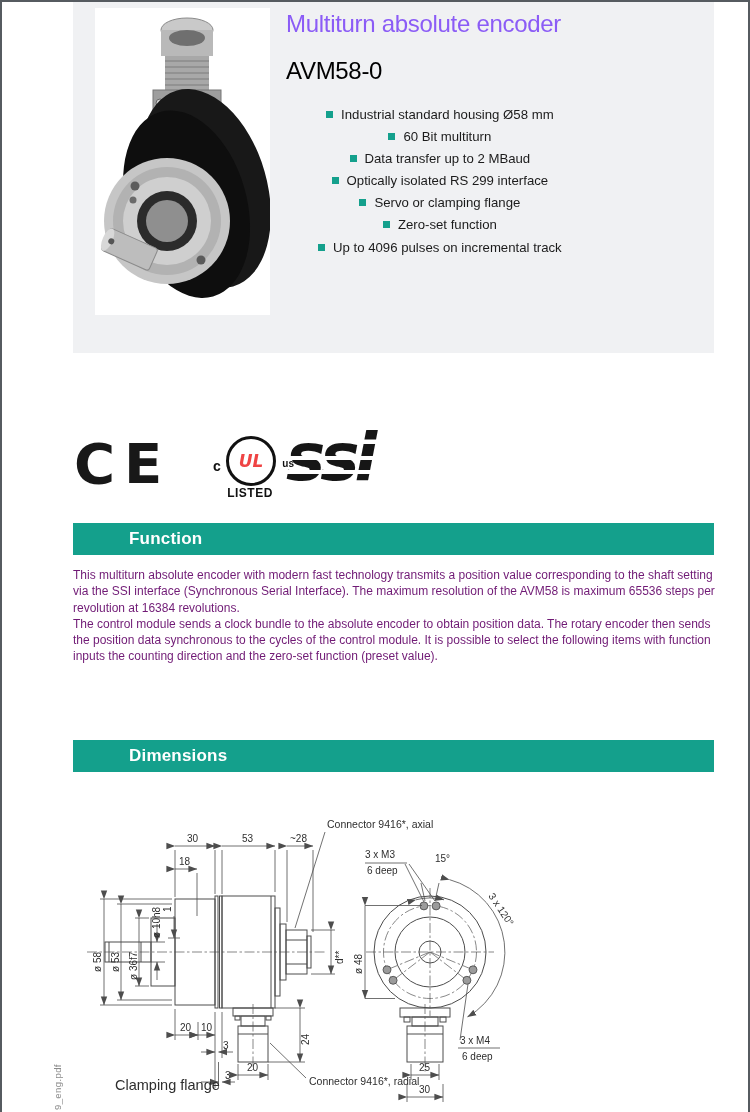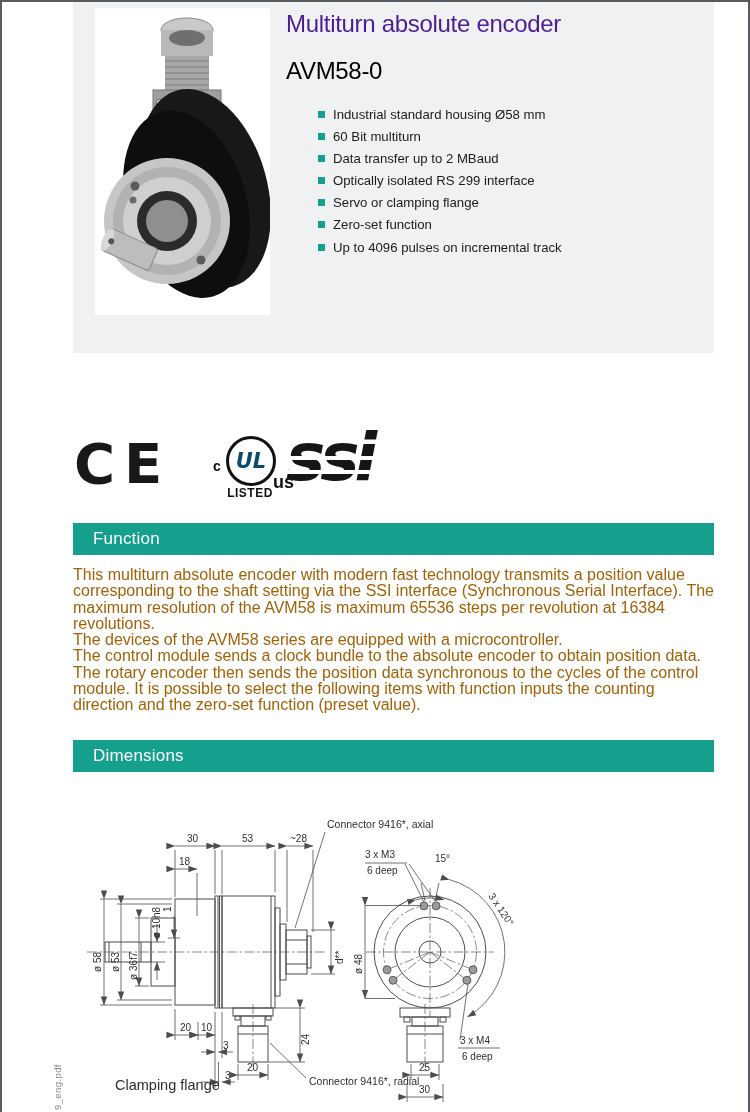--- a/index.html
+++ b/index.html
@@ -3,48 +3,48 @@
 <meta charset="utf-8">
 <style>
   html,body{margin:0;padding:0;}
   body{width:750px;height:1112px;position:relative;background:#fff;
        font-family:"Liberation Sans",sans-serif;color:#1b1b1b;overflow:hidden;}
   .win-frame{position:absolute;left:0;top:0;width:750px;height:1112px;
        border-left:2px solid #565b60;border-top:2px solid #565b60;border-right:2px solid #565b60;
        box-sizing:border-box;pointer-events:none;}
   .hero{position:absolute;left:73px;top:2px;width:641px;height:351px;background:#f0f1f3;}
   .photo-box{position:absolute;left:95px;top:8px;width:175px;height:307px;background:#fff;}
-  .title{position:absolute;left:286px;top:10px;font-size:24px;letter-spacing:-0.3px;color:#4c1d95;}
+  .title{position:absolute;left:286px;top:10px;font-size:24px;letter-spacing:-0.3px;color:#8b5cf6;}
   .model{position:absolute;left:286px;top:57px;font-size:24px;letter-spacing:-0.3px;color:#000000;}
   .features{position:absolute;left:318px;top:108px;margin:0;padding:0;list-style:none;}
-  .features li{display:flex;align-items:flex-start;margin:0 0 8.6px 0;font-size:13.2px;line-height:13.5px;}
+  .features li{display:flex;align-items:flex-start;margin:0 0 8.6px 0;font-size:13.2px;line-height:13.5px;justify-content:center;}
   .bullet{width:7px;height:7px;background:#14a08c;margin:3px 8px 0 0;flex:0 0 auto;}
   .logos{position:absolute;left:74px;top:432px;height:78px;}
   .ce{position:absolute;left:0;top:0;font-family:"DejaVu Sans",sans-serif;font-size:56px;
       font-weight:700;letter-spacing:9px;color:#181818;line-height:64px;}
   .ul{position:absolute;left:140px;top:4px;width:72px;height:70px;}
   .ul-circle{position:absolute;left:12px;top:0;width:44px;height:44px;border:3.5px solid #111;
       border-radius:50%;text-align:center;}
   .ul-letters{font-family:"DejaVu Sans",sans-serif;font-weight:800;font-style:italic;
-      font-size:21px;line-height:44px;color:#0c4a6e;}
+      font-size:17px;line-height:44px;color:#ef4444;}
   .ul-c{position:absolute;left:-1px;top:22px;font-size:14px;font-weight:700;color:#111;}
-  .ul-us{position:absolute;right:-8px;top:36px;font-size:18px;font-weight:700;color:#111;}
+  .ul-us{position:absolute;right:-8px;top:22px;font-size:10px;font-weight:700;color:#111;}
   .ul-listed{position:absolute;left:0;top:50px;width:72px;text-align:center;font-size:12px;
       font-weight:700;letter-spacing:0.5px;color:#111;}
   .ssi{position:absolute;left:212px;top:-12px;width:92px;height:76px;}
   .ssi-text{font-family:"DejaVu Sans",sans-serif;font-weight:800;font-style:italic;
       font-size:66px;line-height:76px;letter-spacing:-5px;color:#161616;}
   .ssi-slit{position:absolute;left:-4px;width:104px;height:4px;background:#fff;}
   .section-bar{position:absolute;left:73px;width:641px;height:32px;background:#14a08c;}
-  .section-bar span{display:block;padding:6px 0 0 20px;font-size:17px;font-weight:400;
-      color:#fff;letter-spacing:0.2px;}
+  .section-bar span{display:block;padding:6px 0 0 20px;font-size:17px;font-weight:700;
+      color:#fff;letter-spacing:0.2px;margin-left:36px;}
   .bar-function{top:523px;}
   .bar-dimensions{top:740px;}
   .func-text{position:absolute;left:73px;top:567px;width:642px;}
-  .func-text p{margin:0;font-size:16px;line-height:16.3px;color:#a16207;}
+  .func-text p{margin:0;font-size:12px;line-height:16.3px;color:#701a75;}
   .drawing{position:absolute;left:75px;top:812px;}
   .sidefile{position:absolute;left:52px;top:1110px;transform-origin:0 0;transform:rotate(-90deg);
       font-size:9.5px;color:#8a8a8a;letter-spacing:0.4px;white-space:nowrap;}
   
   .o{fill:none;stroke:#4d4d4d;stroke-width:1;}
   .d{fill:none;stroke:#4d4d4d;stroke-width:0.8;}
   .cl{fill:none;stroke:#555;stroke-width:0.7;stroke-dasharray:10 2.5 2.5 2.5;}
   .t{font-size:10px;fill:#2e2e2e;}
   .t2{font-size:10.5px;fill:#2e2e2e;}
   .big{font-size:14.5px;fill:#2e2e2e;}
@@ -143,21 +143,20 @@
     <span class="ssi-slit" style="top:50px;"></span>
   </div>
 </div>
 
 <div class="section-bar bar-function">
   <span>Function</span>
 </div>
 
 <div class="func-text">
   <p>This multiturn absolute encoder with modern fast technology transmits a position value corresponding to the shaft setting via the SSI interface (Synchronous Serial Interface). The maximum resolution of the AVM58 is maximum 65536 steps per revolution at 16384 revolutions.</p>
-  <p>The devices of the AVM58 series are equipped with a microcontroller.</p>
   <p>The control module sends a clock bundle to the absolute encoder to obtain position data. The rotary encoder then sends the position data synchronous to the cycles of the control module. It is possible to select the following items with function inputs the counting direction and the zero-set function (preset value).</p>
 </div>
 
 <div class="section-bar bar-dimensions">
   <span>Dimensions</span>
 </div>
 
 <svg class="drawing" width="520" height="300" viewBox="0 0 520 300">
   <defs>
     <marker id="ah" markerWidth="10" markerHeight="8" refX="8.6" refY="4" orient="auto" markerUnits="userSpaceOnUse">

